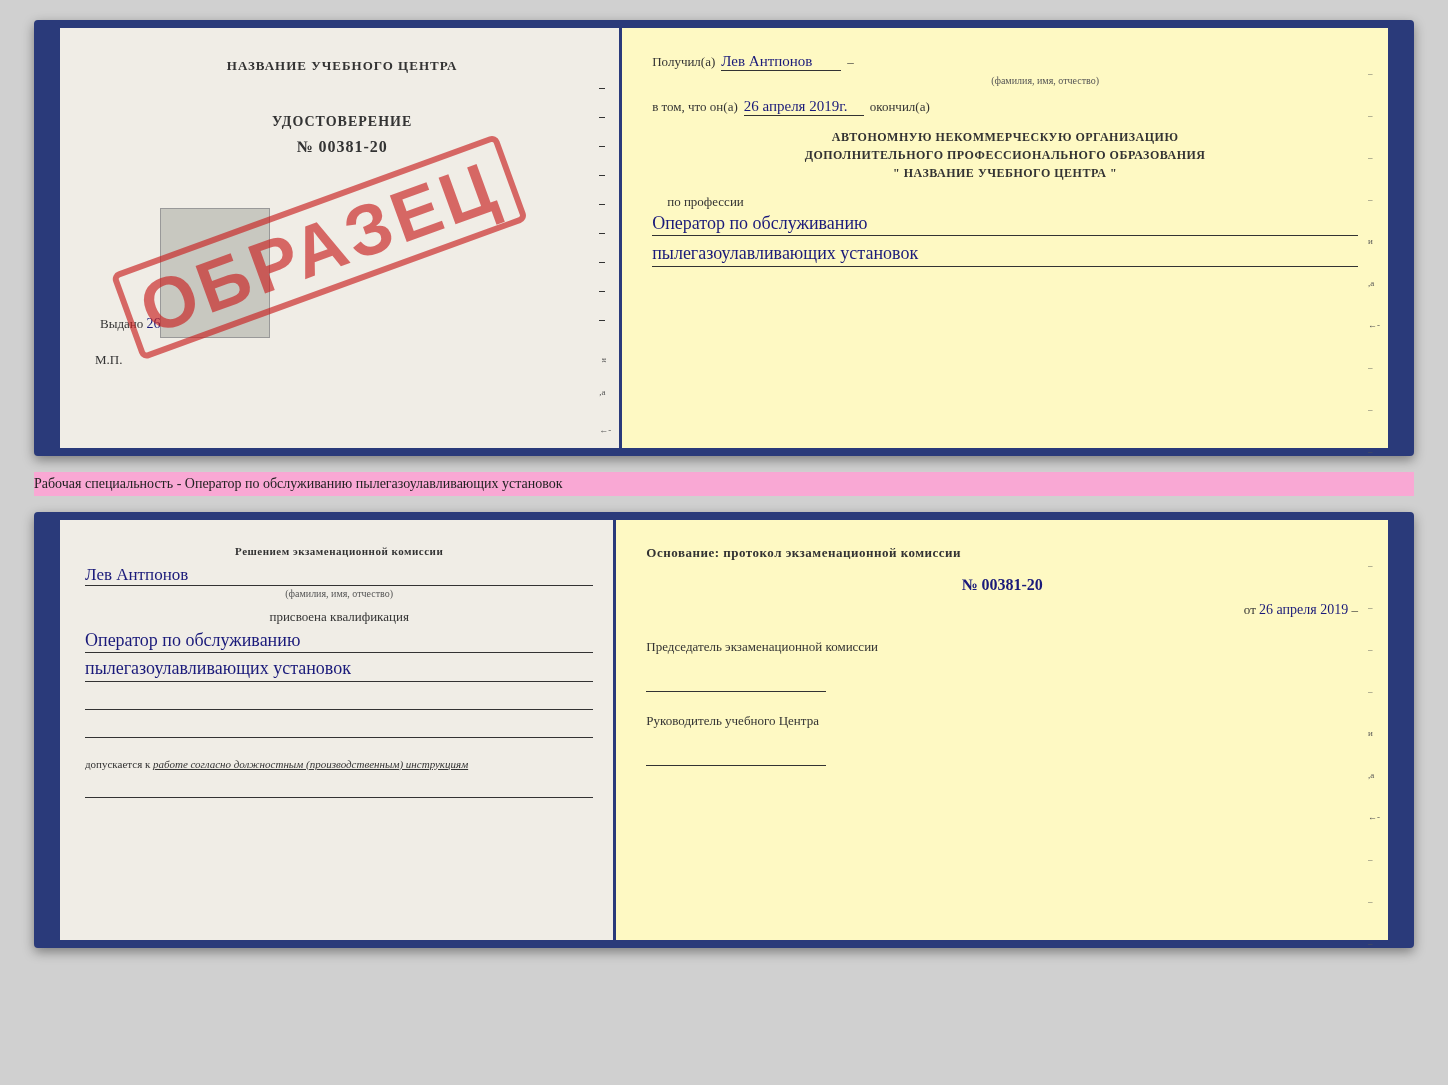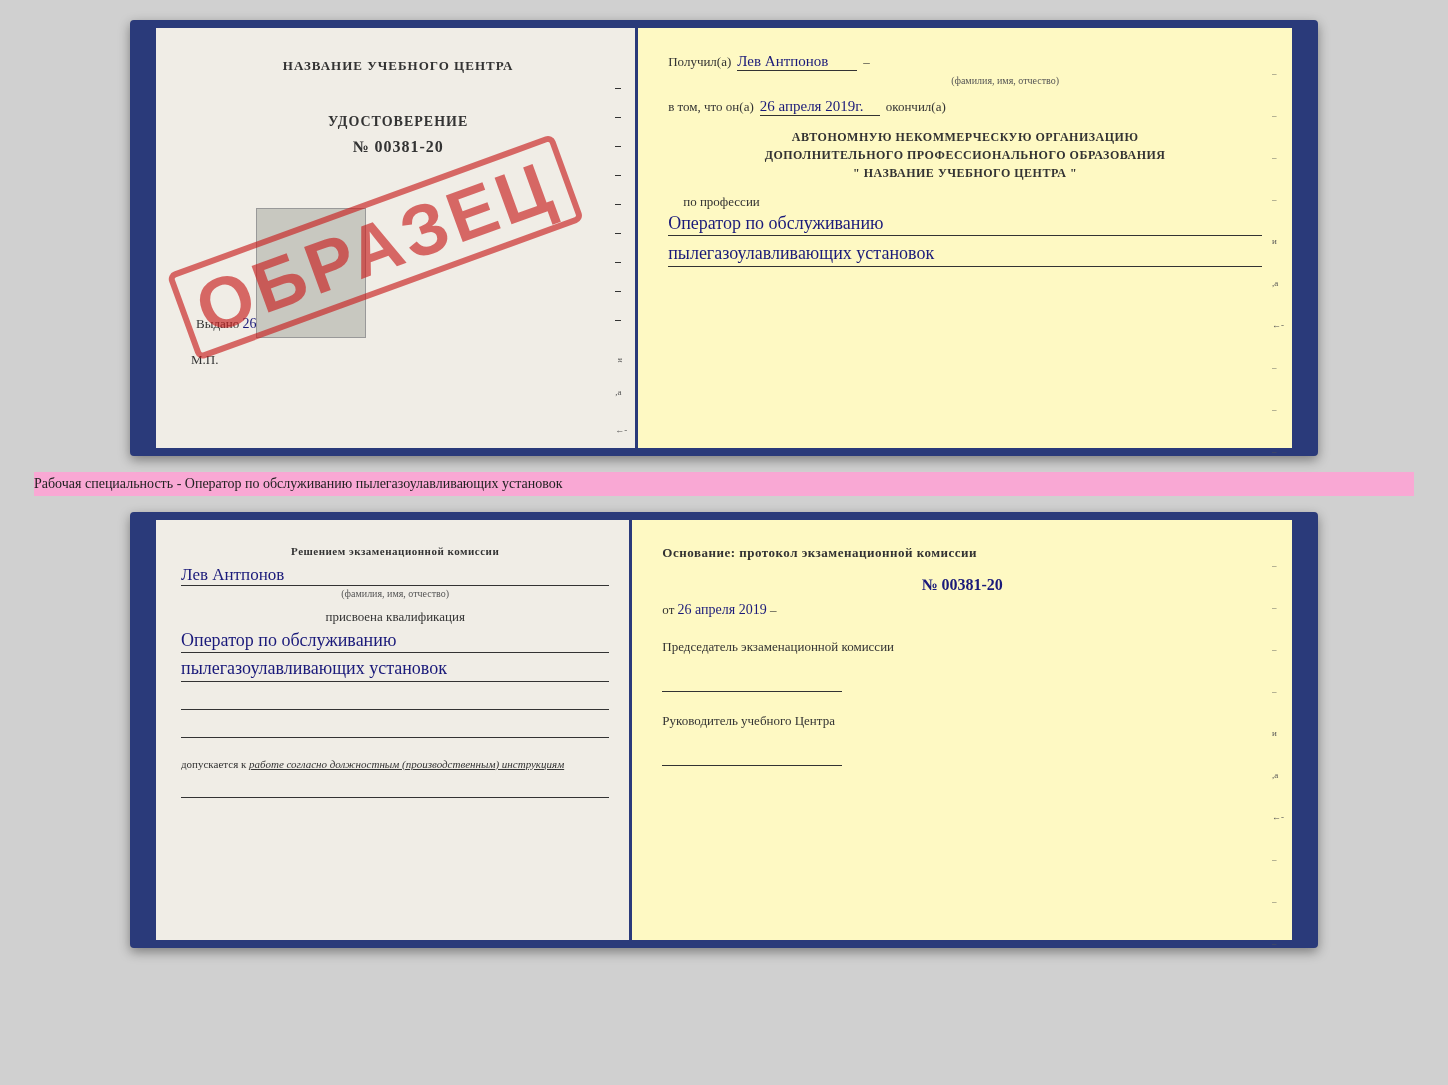--- a/index.html
+++ b/index.html
@@ -9,21 +9,21 @@
       min-height: 1085px;
       width: 1448px;
       display: flex;
       flex-direction: column;
       align-items: center;
       padding: 20px;
       gap: 16px;
     }
 
     .document-book {
-      width: 1188px;
+      width: 1380px;
       background: #e8e8e0;
       border: 8px solid #2a3a7a;
       border-radius: 4px;
       display: flex;
       position: relative;
       box-shadow: 0 4px 12px rgba(0,0,0,0.4);
     }
 
     .spine {
       width: 18px;
@@ -270,21 +270,21 @@
       font-size: 16px;
       color: #1a1a7a;
       font-weight: bold;
       text-align: center;
       margin: 8px 0;
     }
 
     .protocol-date {
       font-size: 13px;
       color: #333;
-      text-align: left;
+      text-align: right;
       margin: 4px 0 20px;
     }
 
     .signature-block {
       margin-top: 18px;
     }
 
     .sig-label {
       font-size: 13px;
       color: #333;

